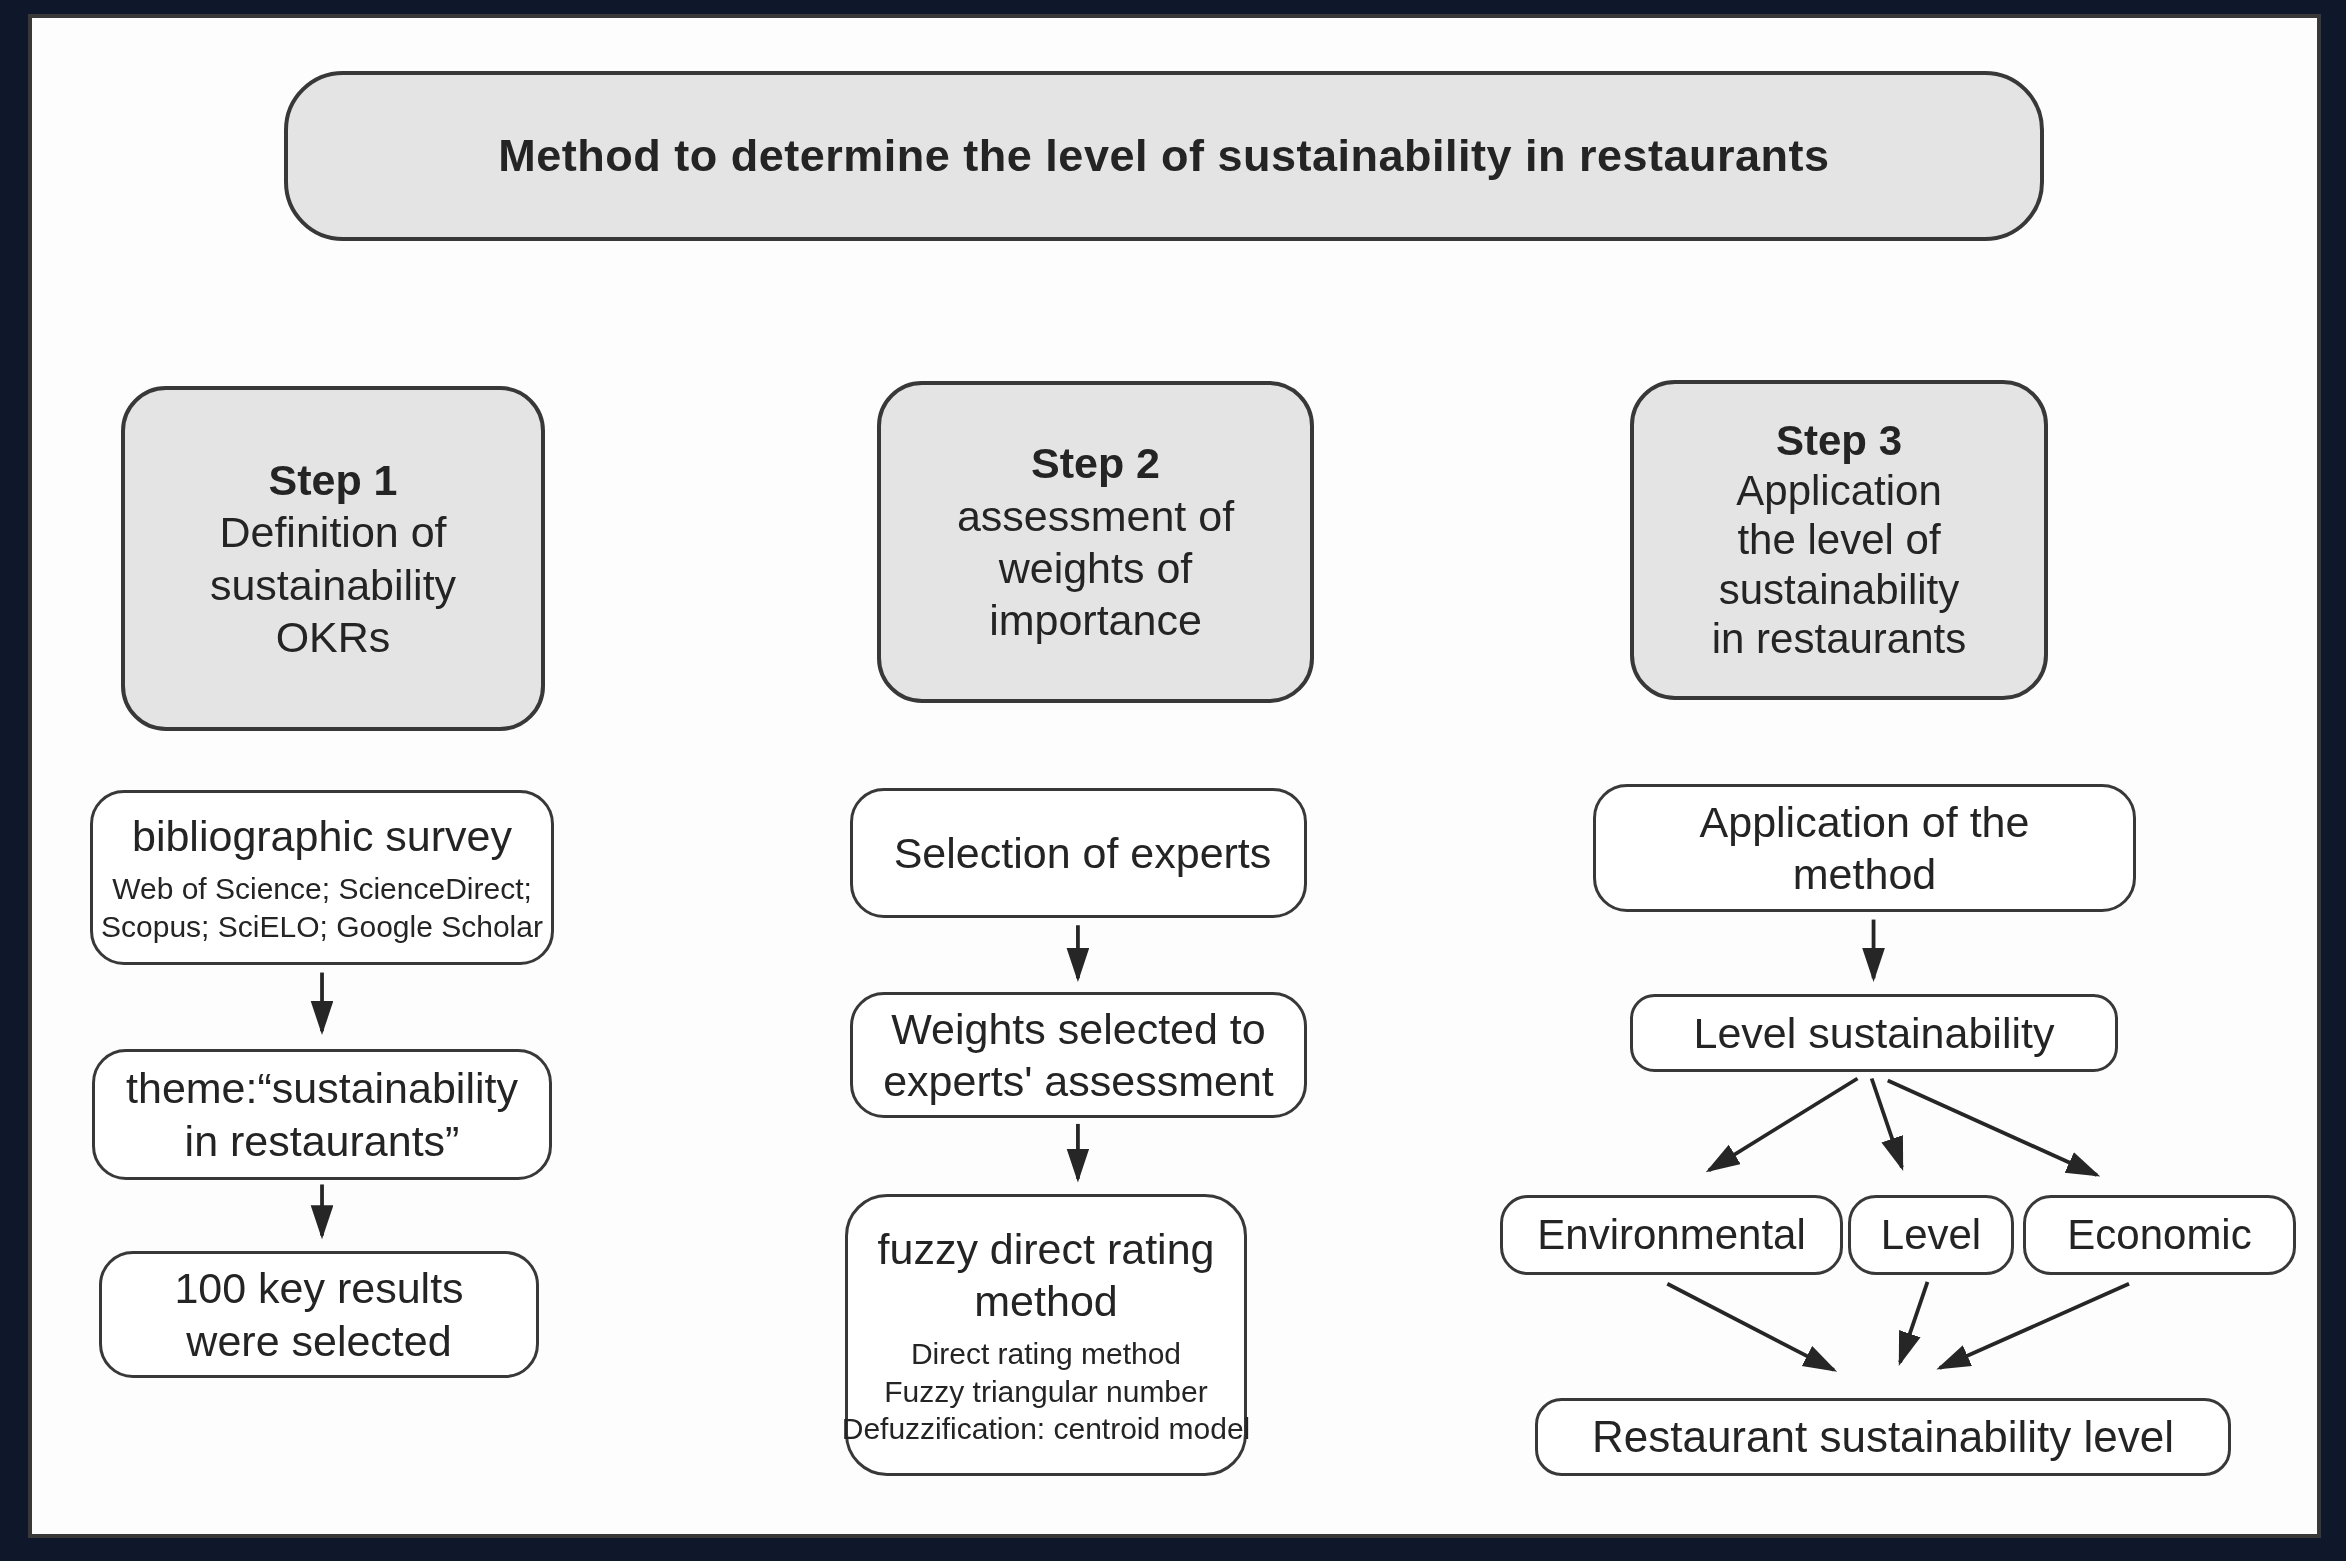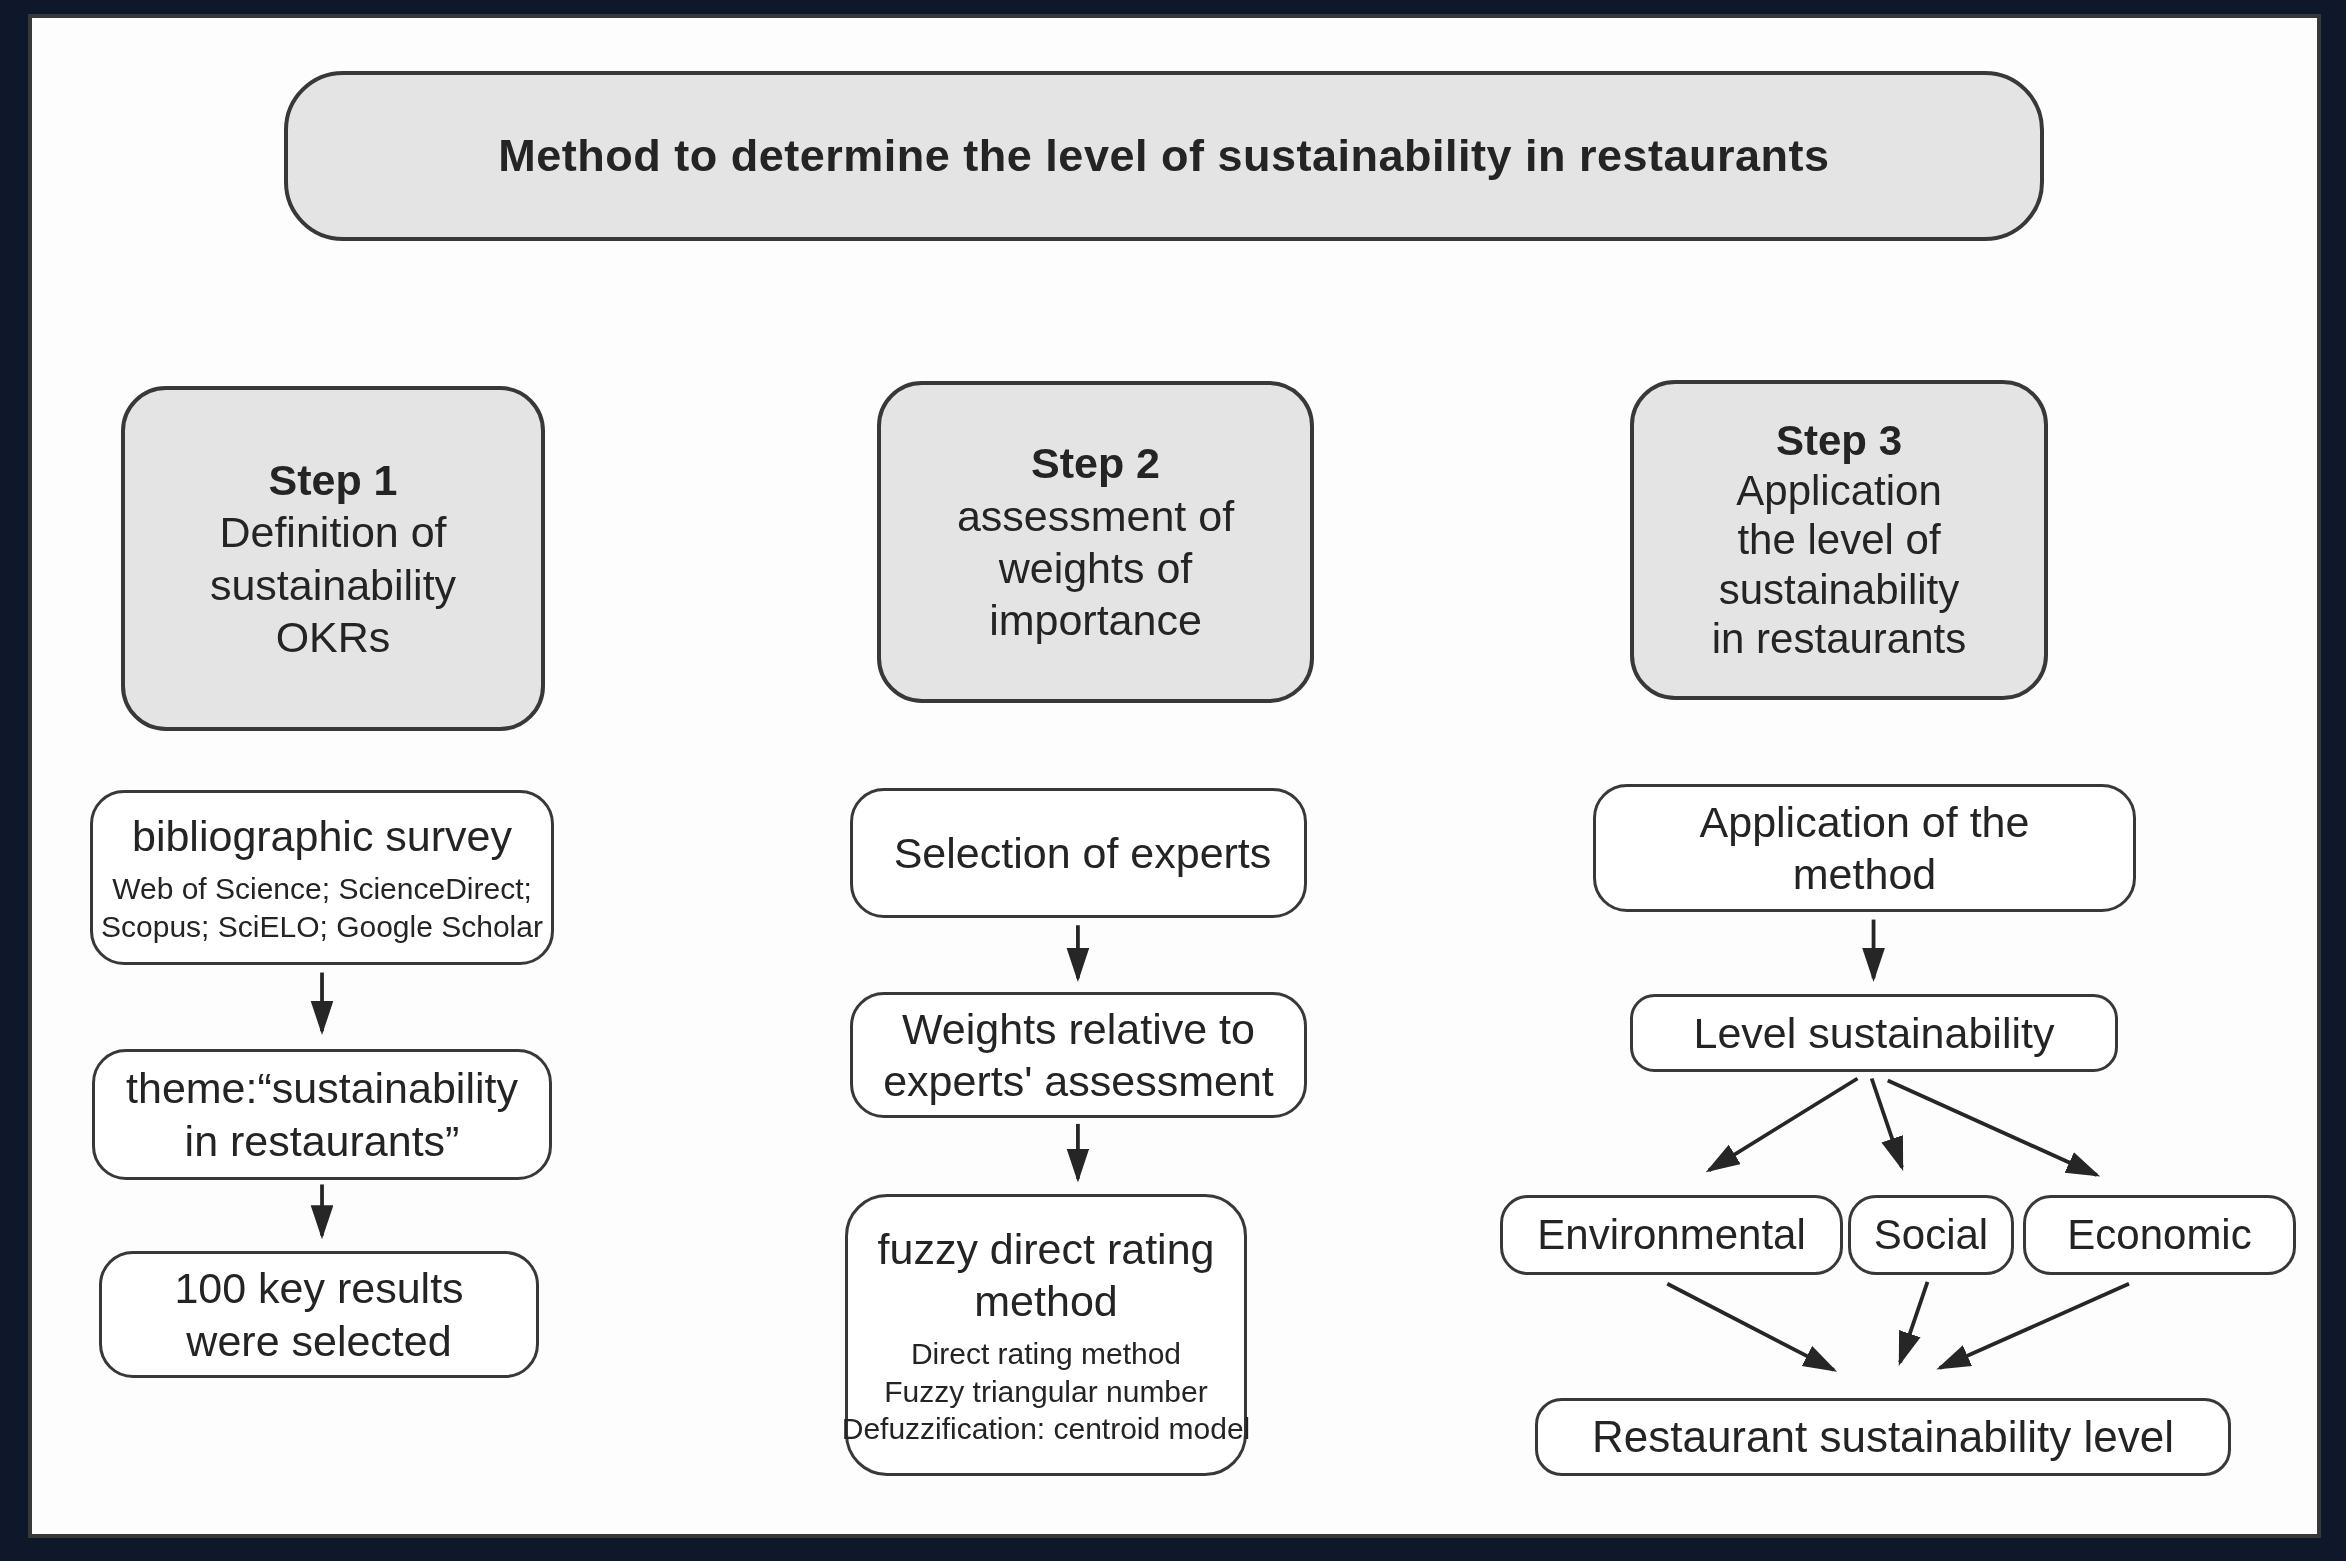--- a/index.html
+++ b/index.html
@@ -99,21 +99,21 @@
     <div>assessment of</div>
     <div>weights of</div>
     <div>importance</div>
   </div>
 
   <div class="box flow b-experts">
     <div>Selection of experts</div>
   </div>
 
   <div class="box flow b-weights">
-    <div>Weights relative to</div>
+    <div>Weights selected to</div>
     <div>experts' assessment</div>
   </div>
 
   <div class="box flow b-fuzzy">
     <div>fuzzy direct rating</div>
     <div>method</div>
     <div class="sub">
       <div>Direct rating method</div>
       <div>Fuzzy triangular number</div>
       <div>Defuzzification: centroid model</div>
@@ -134,21 +134,21 @@
   </div>
 
   <div class="box flow b-level">
     <div>Level sustainability</div>
   </div>
 
   <div class="box flow b-dim b-env">
     <div>Environmental</div>
   </div>
   <div class="box flow b-dim b-soc">
-    <div>Social</div>
+    <div>Level</div>
   </div>
   <div class="box flow b-dim b-eco">
     <div>Economic</div>
   </div>
 
   <div class="box flow b-final">
     <div>Restaurant sustainability level</div>
   </div>
 </div>
 

